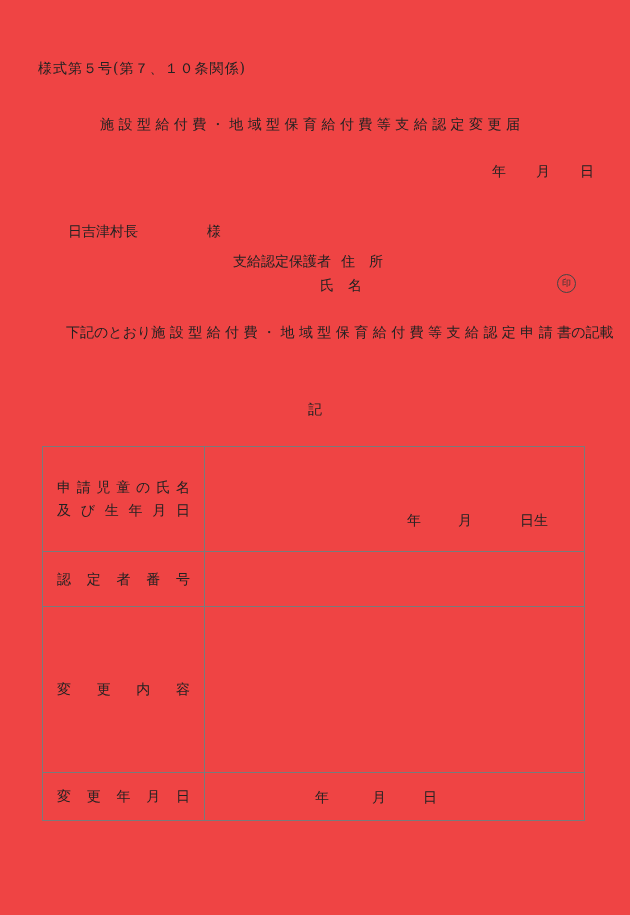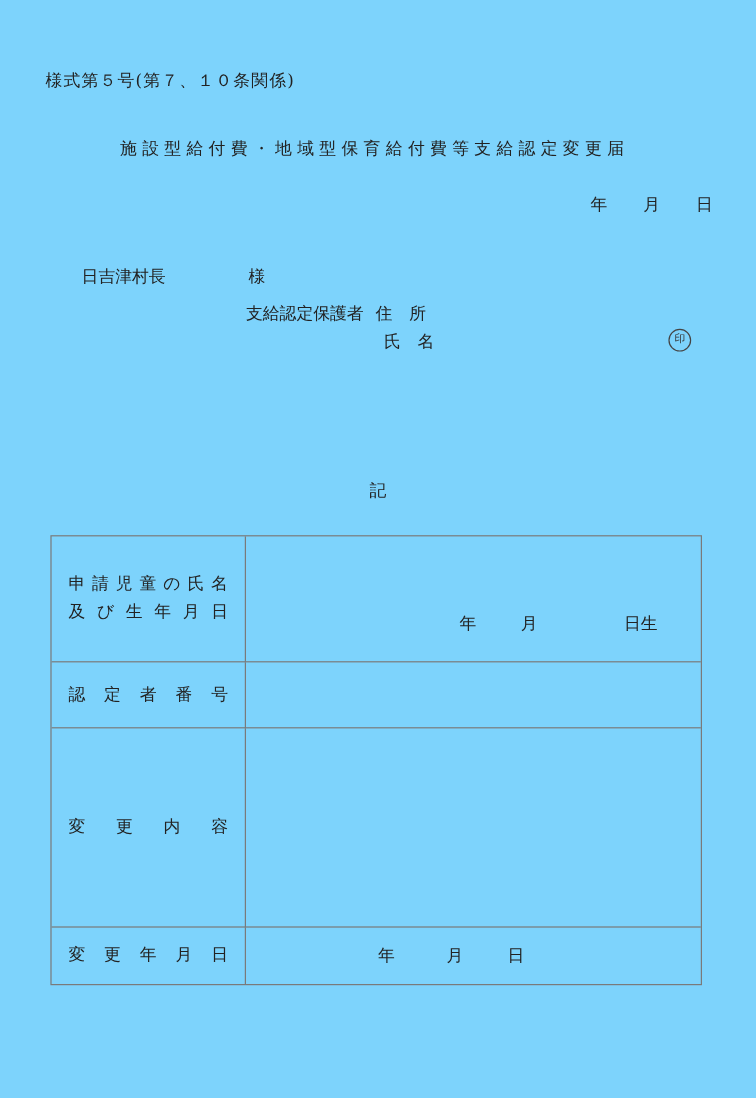--- a/index.html
+++ b/index.html
@@ -4,32 +4,32 @@
 <style>
   html,body{margin:0;padding:0;}
   body{
     width:630px;height:915px;
     background:#ffffff;
     font-family:"DejaVu Serif","Liberation Serif",serif;
     color:#222;
     font-size:14px;
     line-height:1;
   }
-  .page{position:relative;width:630px;height:915px;background:#7dd3fc;overflow:hidden;}
+  .page{position:relative;width:630px;height:915px;background:#ef4444;overflow:hidden;}
 
   .form-number{position:absolute;left:38px;top:61px;letter-spacing:1px;}
   .doc-title{position:absolute;left:0;top:117px;width:620px;text-align:center;}
 
   .date-line{position:absolute;left:0;top:164px;width:630px;display:flex;justify-content:flex-end;padding-right:36px;box-sizing:border-box;}
   .date-line span + span{margin-left:30px;}
 
   .addressee{position:absolute;left:68px;top:224px;}
   .addressee .honorific{margin-left:69px;}
 
-  .guardian-line1{position:absolute;left:205px;top:255px;}
+  .guardian-line1{position:absolute;left:233px;top:255px;font-family:Liberation Serif, serif;}
   .guardian-line1 .addr{margin-left:10px;}
   .guardian-line2{position:absolute;left:320px;top:278px;}
   .seal{
     position:absolute;right:54px;top:274px;
     width:17px;height:17px;border:1px solid #444;border-radius:50%;
     display:inline-flex;align-items:center;justify-content:center;
     font-size:9px;color:#333;
   }
 
   .body-par{position:absolute;left:38px;top:321px;width:556px;}
@@ -52,21 +52,21 @@
     display:flex;flex-direction:column;justify-content:center;
   }
   .row-border{border-bottom:1px solid #7a7a7a;}
   .jchars{display:flex;justify-content:space-between;line-height:23px;}
 
   .value-birth{
     display:flex;align-items:flex-end;justify-content:flex-end;
     padding:0 36px 24px 0;
   }
   .value-birth .u-month{margin-left:37px;}
-  .value-birth .u-day{margin-left:72px;text-align:right;}
+  .value-birth .u-day{margin-left:48px;text-align:right;}
 
   .value-empty{}
 
   .value-date{
     display:flex;align-items:center;
     padding-left:110px;
   }
   .value-date .u-month{margin-left:43px;}
   .value-date .u-day{margin-left:37px;}
 </style>
@@ -93,20 +93,21 @@
     <span>支給認定保護者</span><span class="addr">住　所</span>
   </div>
 
   <div class="guardian-line2">
     <span>氏　名</span>
   </div>
 
   <span class="seal">印</span>
 
   <div class="body-par">
+    <div class="body-line indent">下記のとおり施 設 型 給 付 費 ・ 地 域 型 保 育 給 付 費 等 支 給 認 定 申 請 書の記載</div>
   </div>
 
   <div class="record-heading">記</div>
 
   <div class="form-table">
 
     <div class="cell label-cell row-border">
       <div class="jchars">
           <span>申</span>
           <span>請</span>

